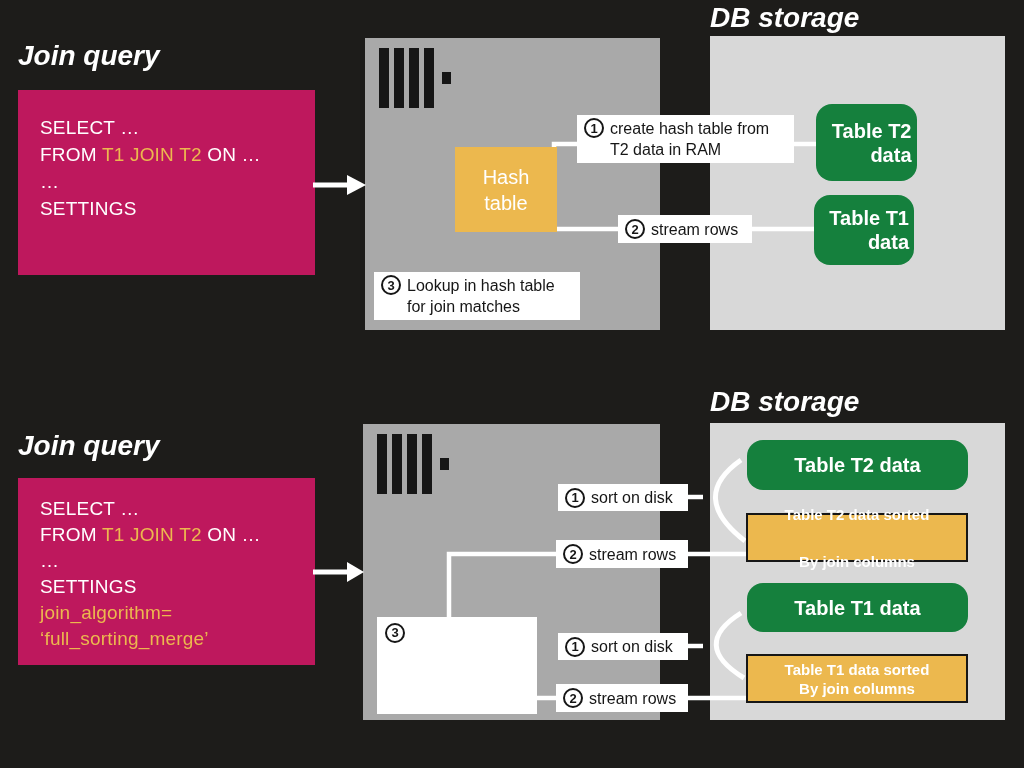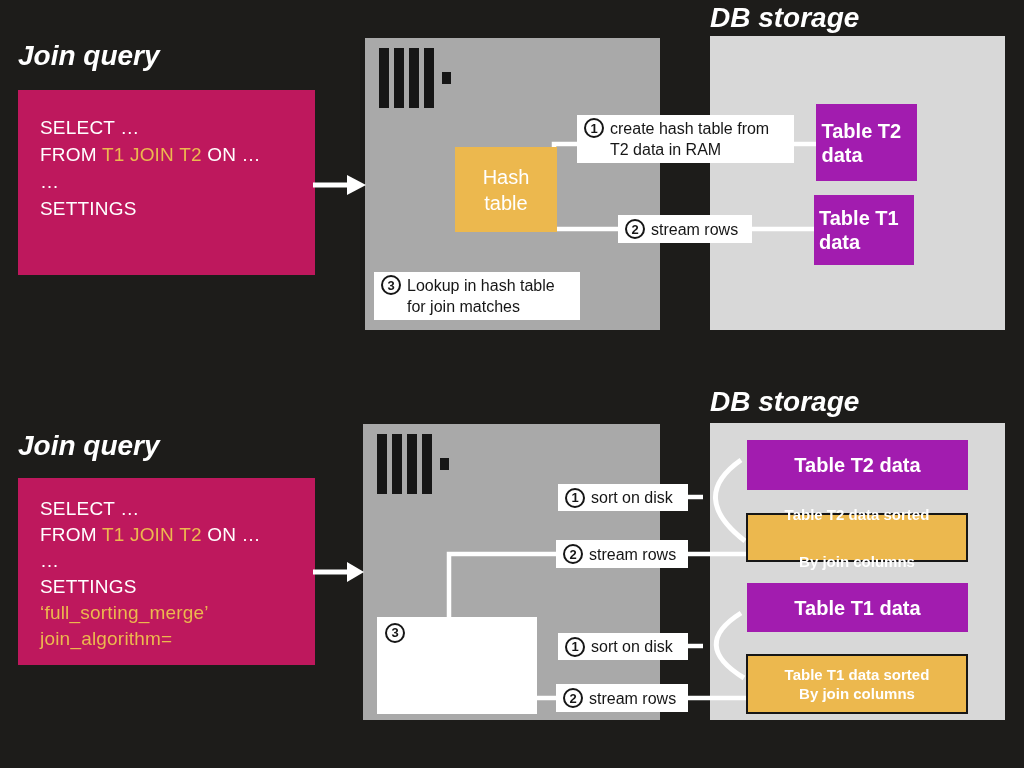--- a/index.html
+++ b/index.html
@@ -5,22 +5,22 @@
   html,body{margin:0;padding:0;background:#1d1c1a;}
   body{width:1024px;height:768px;overflow:hidden;font-family:"Liberation Sans",sans-serif;}
   .stage{position:relative;width:1024px;height:768px;background:#1d1c1a;}
   .sec-title{position:absolute;color:#ffffff;font-size:28px;font-weight:600;text-align:left;z-index:1;font-style:italic;}
   .querybox{position:absolute;background:#be185d;color:#ffffff;font-size:19px;font-weight:500;
             padding:24px 0 0 22px;box-sizing:border-box;line-height:27px;z-index:1;letter-spacing:.2px;}
   .querybox.tight{line-height:26px;padding-top:18px;}
   .accent{color:#ecb84e;}
   .server{position:absolute;background:#a9a9a9;z-index:1;}
   .dbbox{position:absolute;background:#d8d8d8;z-index:1;}
-  .darktbl{position:absolute;background:#a21caf;color:#ffffff;font-weight:600;font-size:20px;line-height:24px;
-           display:flex;align-items:center;justify-content:center;text-align:left;z-index:3;}
+  .darktbl{position:absolute;background:#15803d;color:#ffffff;font-weight:600;font-size:20px;line-height:24px;
+           display:flex;align-items:center;justify-content:center;text-align:right;z-index:3;border-radius:16px;}
   .hashbox{position:absolute;background:#ecb84e;color:#ffffff;font-size:20px;font-weight:500;line-height:26px;
            display:flex;align-items:center;justify-content:center;text-align:center;z-index:3;}
   .yellowbox{position:absolute;background:#ecb84e;border:2px solid #161616;color:#ffffff;font-weight:700;
              font-size:15px;line-height:19px;display:flex;flex-direction:column;align-items:center;
              justify-content:center;text-align:center;z-index:3;box-sizing:border-box;}
   .label{position:absolute;background:#ffffff;color:#161616;display:flex;align-items:flex-start;gap:6px;
          padding:3px 7px;box-sizing:border-box;z-index:3;font-size:16px;font-weight:500;line-height:21px;}
   .label.single{align-items:center;padding:3px 7px;}
   .num{flex:0 0 auto;width:20px;height:20px;border:2px solid #161616;border-radius:50%;display:flex;
        align-items:center;justify-content:center;font-size:13px;font-weight:600;box-sizing:border-box;}
@@ -78,22 +78,22 @@
   </div>
 
   <div class="sec-title" style="left:18px;top:430px;width:297px;">Join query</div>
   <div class="sec-title" style="left:710px;top:386px;width:295px;">DB storage</div>
 
   <div class="querybox tight" style="left:18px;top:478px;width:297px;height:187px;">
     <div><span>SELECT …</span></div>
     <div><span>FROM </span><span class="accent">T1 JOIN T2</span><span> ON …</span></div>
     <div><span>…</span></div>
     <div><span>SETTINGS</span></div>
+    <div class="accent">join_algorithm=</div>
     <div class="accent">‘full_sorting_merge’</div>
-    <div class="accent">join_algorithm=</div>
   </div>
 
   <div class="server" style="left:363px;top:424px;width:297px;height:296px;"></div>
   <div class="ch-logo" style="left:377px;top:434px;">
     <i class="bar"></i>
       <i class="bar"></i>
       <i class="bar"></i>
       <i class="bar"></i>
       <i class="dot"></i>
   </div>
@@ -102,21 +102,21 @@
   <div class="darktbl" style="left:747px;top:440px;width:221px;height:50px;">
     <span>Table T2 data</span>
   </div>
   <div class="yellowbox" style="left:746px;top:513px;width:222px;height:49px;gap:28px;">
     <span>Table T2 data sorted</span>
     <span>By join columns</span>
   </div>
   <div class="darktbl" style="left:747px;top:583px;width:221px;height:49px;">
     <span>Table T1 data</span>
   </div>
-  <div class="yellowbox" style="left:746px;top:654px;width:222px;height:60px;">
+  <div class="yellowbox" style="left:746px;top:654px;width:222px;height:49px;">
     <span>Table T1 data sorted</span>
     <span>By join columns</span>
   </div>
 
   <div class="label single" style="left:558px;top:484px;width:130px;height:27px;">
     <span class="num">1</span>
     <span>sort on disk</span>
   </div>
   <div class="label single" style="left:556px;top:540px;width:132px;height:28px;">
     <span class="num">2</span>

